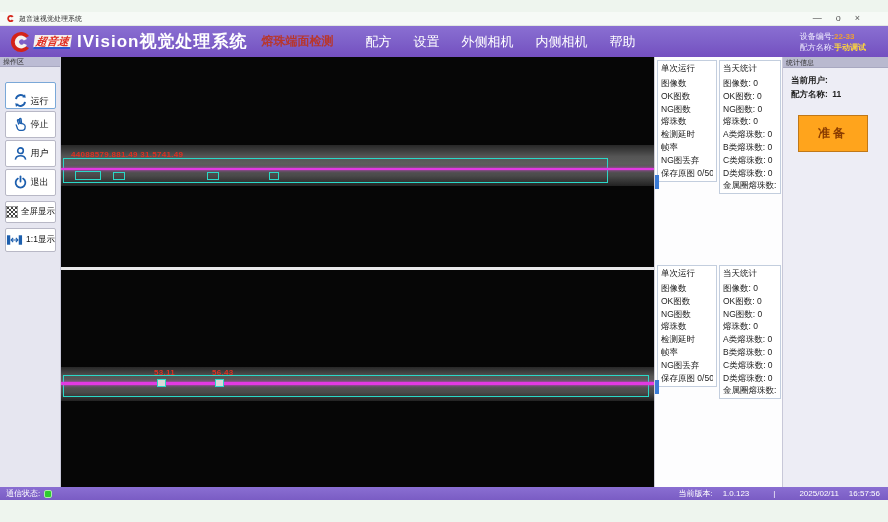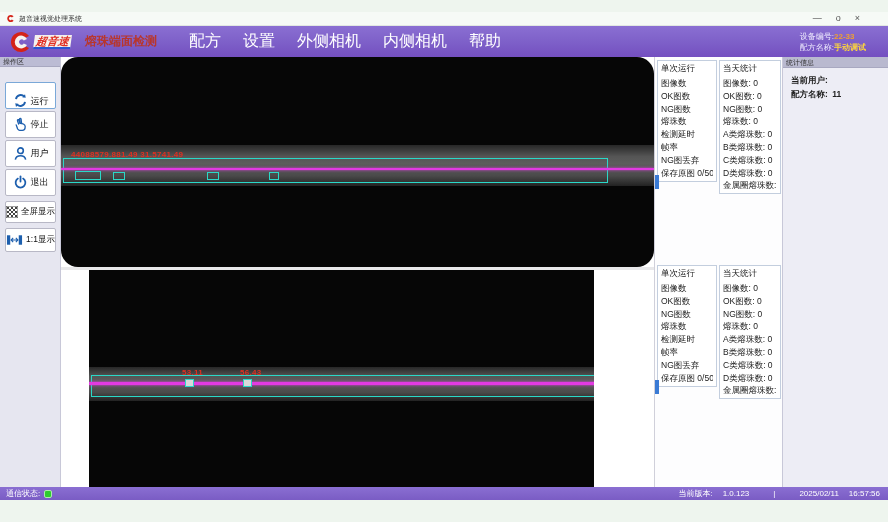--- a/index.html
+++ b/index.html
@@ -31,21 +31,21 @@
     display:flex; align-items:center; padding:0 8px; color:#fff;
   }
   .logo-wrap { display:flex; align-items:center; gap:2px; }
   .brand-text {
     color:#e03024; font-weight:bold; font-style:italic; font-size:11px;
     border-bottom:2px solid #2a55d0; transform:skewX(-8deg);
     background:#f5f2ee; padding:0 2px; line-height:12px;
   }
   .app-title { font-size:17px; font-weight:bold; letter-spacing:1px; margin-left:6px; }
   .app-subtitle { font-size:12px; font-weight:bold; color:#b8362c; margin-left:14px; }
-  #menu { display:flex; gap:18px; margin-left:30px; font-size:16px; }
+  #menu { display:flex; gap:18px; margin-left:30px; font-size:13px; }
   #menu .menu-item { cursor:pointer; padding:2px 2px; }
   #device-info { margin-left:auto; font-size:8px; line-height:11px; text-align:left; padding-right:14px; }
   #device-info .row { display:flex; gap:0; }
   #device-info .lbl { color:#f0ecff; }
   .val-orange { color:#f0a030; font-weight:bold; }
   .val-yellow { color:#ffd83a; font-weight:bold; }
 
   
   #main { left:0; top:57px; width:888px; height:430px; background:#fff; }
 
@@ -60,23 +60,23 @@
     background:#fff; border:1px solid #b8b8c6; border-radius:2px;
     display:flex; align-items:center; justify-content:center; gap:3px;
     font-size:9px; color:#111; cursor:pointer;
   }
   .side-btn.active { border:1.5px solid #7aa8d8;align-items:flex-end; }
   .side-btn svg { flex:0 0 auto; }
   .side-btn .blab { white-space:nowrap; }
 
   
   .viewer { background:#060606; overflow:hidden; }
-  #viewer-top { left:61px; top:0; width:593px; height:210px;border-radius:17px; }
+  #viewer-top { left:61px; top:0; width:593px; height:210px; }
   #viewer-divider { left:61px; top:210px; width:593px; height:3px; background:#e8e8ea; }
-  #viewer-bottom { left:61px; top:213px; width:505px; height:217px;margin-left:28px; }
+  #viewer-bottom { left:61px; top:213px; width:593px; height:217px; }
   .strip {
     position:absolute; left:0; width:593px;
     background:linear-gradient(180deg,#272727 0%,#555555 28%,#5d5d5d 45%,#4a4a4a 75%,#222 100%);
   }
   .strip .cyan-box { position:absolute; border:1px solid #2ad8c8; }
   .strip .mag-line { position:absolute; left:0; width:100%; background:#e23ae2; box-shadow:0 0 3px #e23ae2; }
   .anno { position:absolute; color:#e03020; font-size:8px; font-weight:bold; white-space:nowrap; letter-spacing:0.3px; }
   .dot { position:absolute; background:#d8d8d8; border:1px solid #2ad8c8; }
 
   
@@ -137,20 +137,21 @@
 </div>
 
 <div id="header" class="abs">
   <div class="logo-wrap">
     <svg width="24" height="24" viewBox="0 0 24 24">
       <path d="M21 6 A10 10 0 1 0 21 18 L15.5 15.2 A4.5 4.5 0 1 1 15.5 8.8 Z" fill="#d42318"></path>
       <path d="M19 9 A6.5 6.5 0 1 0 19 15 L15.8 13.6 A2.6 2.6 0 1 1 15.8 10.4 Z" fill="#f5f2ee"></path>
     </svg>
     <span class="brand-text">超音速</span>
   </div>
+  <span class="app-title">IVision视觉处理系统</span>
   <span class="app-subtitle">熔珠端面检测</span>
   <div id="menu">
     <span class="menu-item">配方</span>
     <span class="menu-item">设置</span>
     <span class="menu-item">外侧相机</span>
     <span class="menu-item">内侧相机</span>
     <span class="menu-item">帮助</span>
   </div>
   <div id="device-info">
     <div class="row">
@@ -312,20 +313,21 @@
 
   <div id="info-panel" class="abs">
     <div class="panel-head">统计信息</div>
     <div class="info-line" style="top:18px;">
       <span>当前用户:</span>
     </div>
     <div class="info-line" style="top:32px;">
       <span>配方名称:</span>
       <span class="ival">11</span>
     </div>
+    <div id="prepare-btn">准备</div>
   </div>
 </div>
 
 <div id="statusbar" class="abs">
   <span>通信状态:</span>
   <div id="comm-dot"></div>
   <div class="right">
     <span>当前版本:</span>
     <span>1.0.123</span>
     <span style="margin:0 14px;">|</span>

